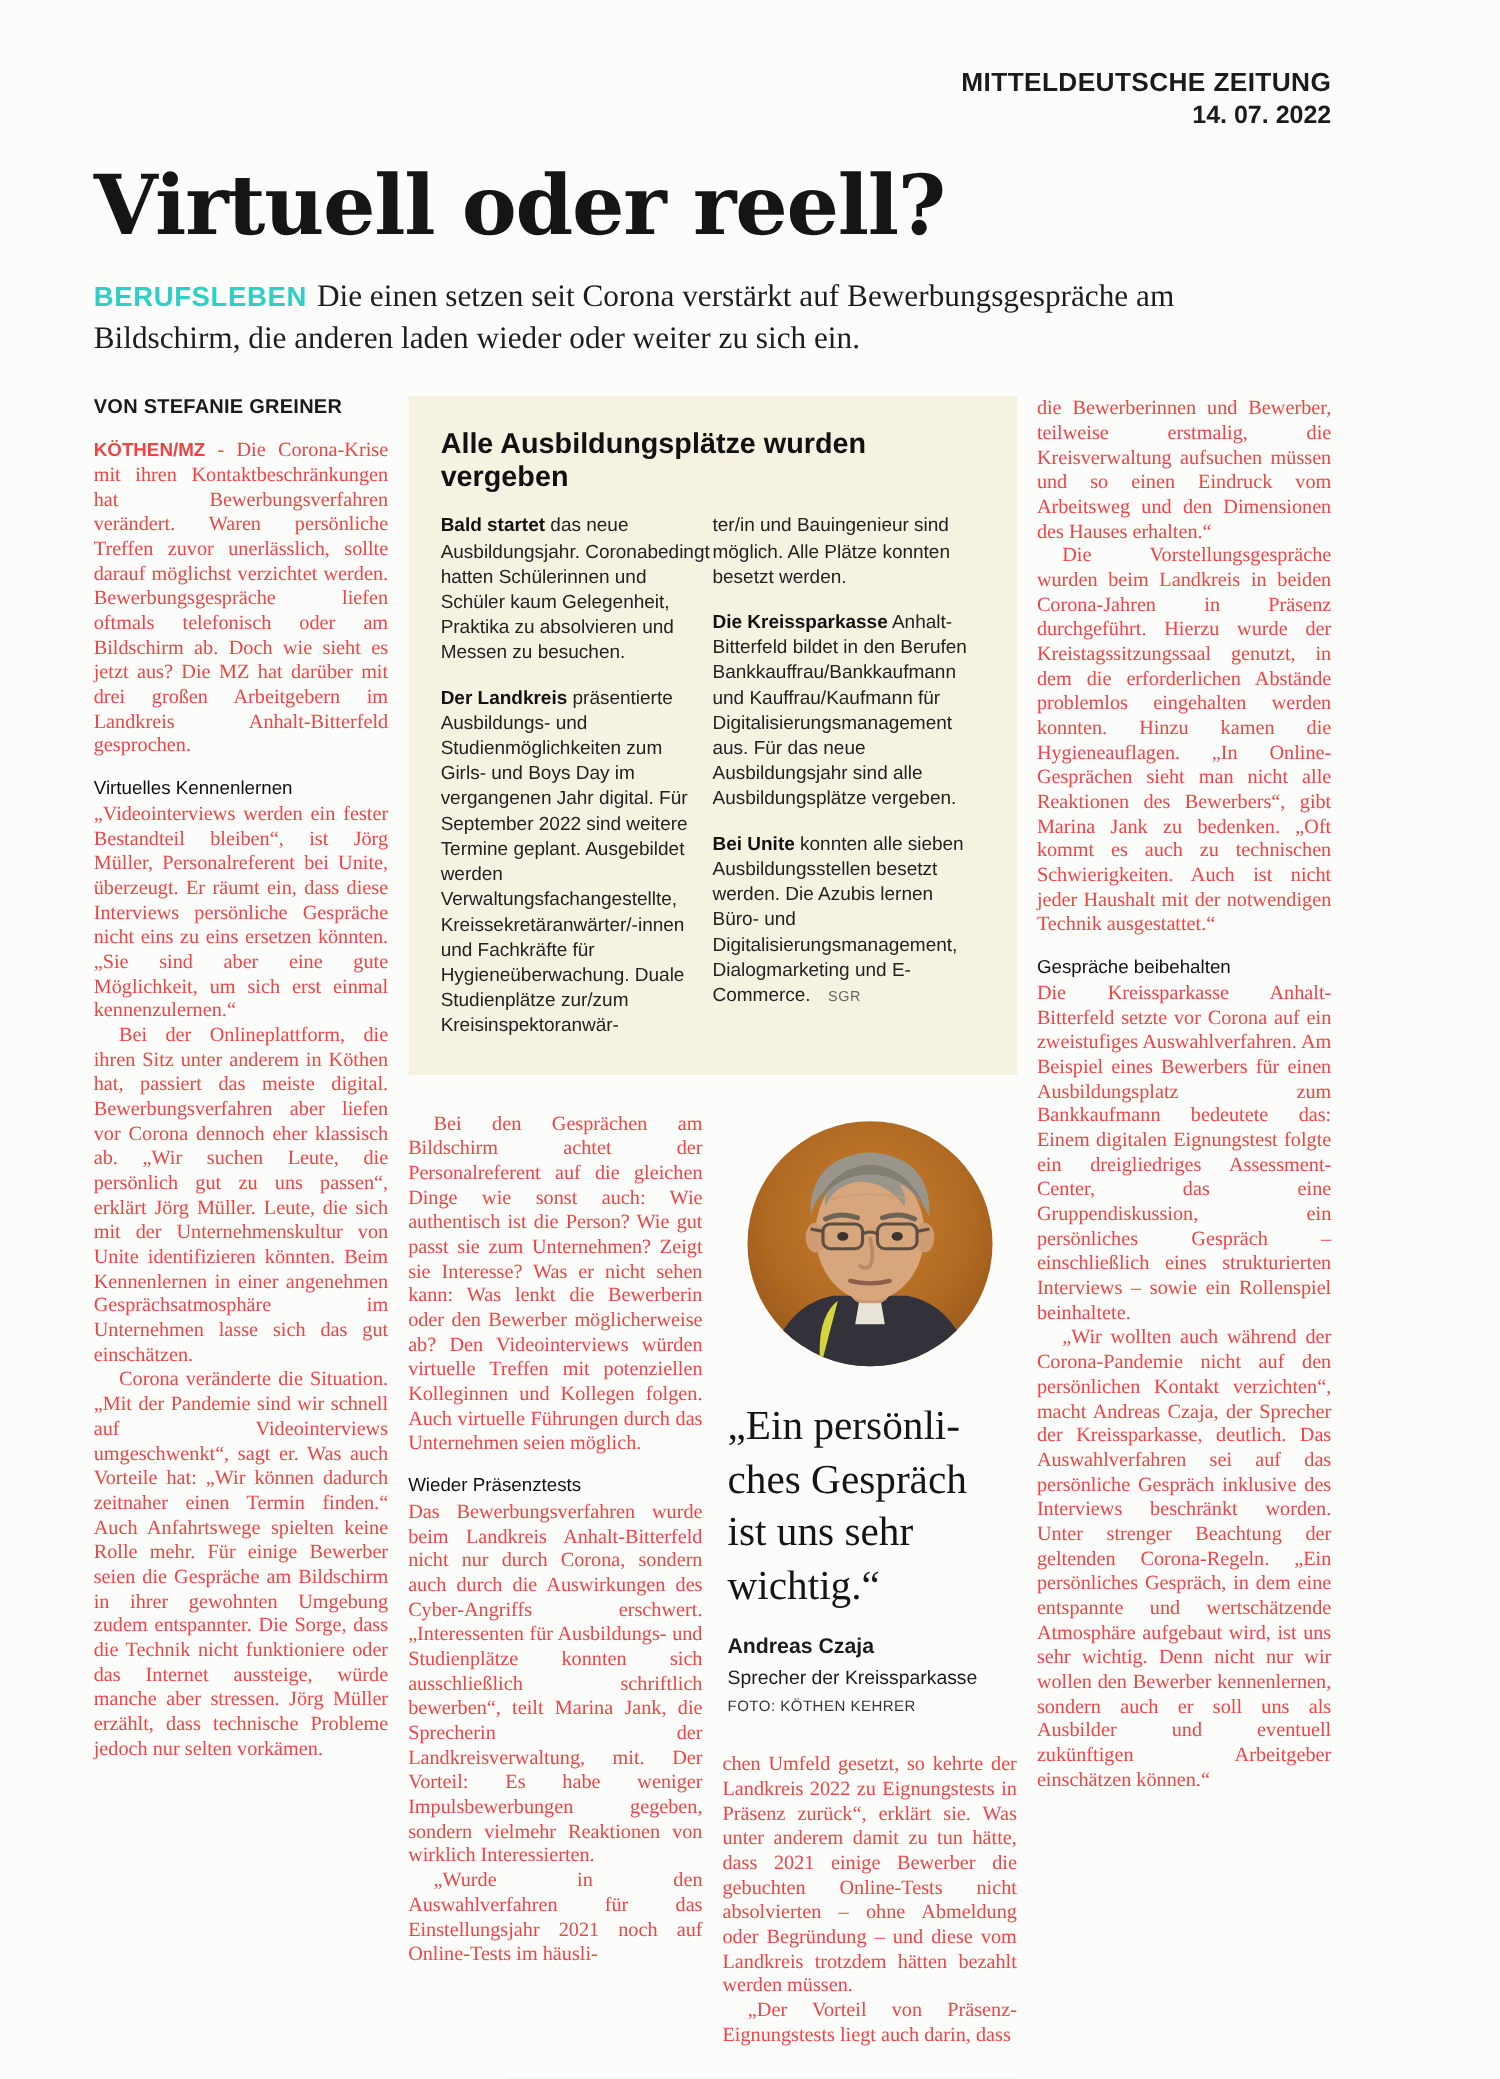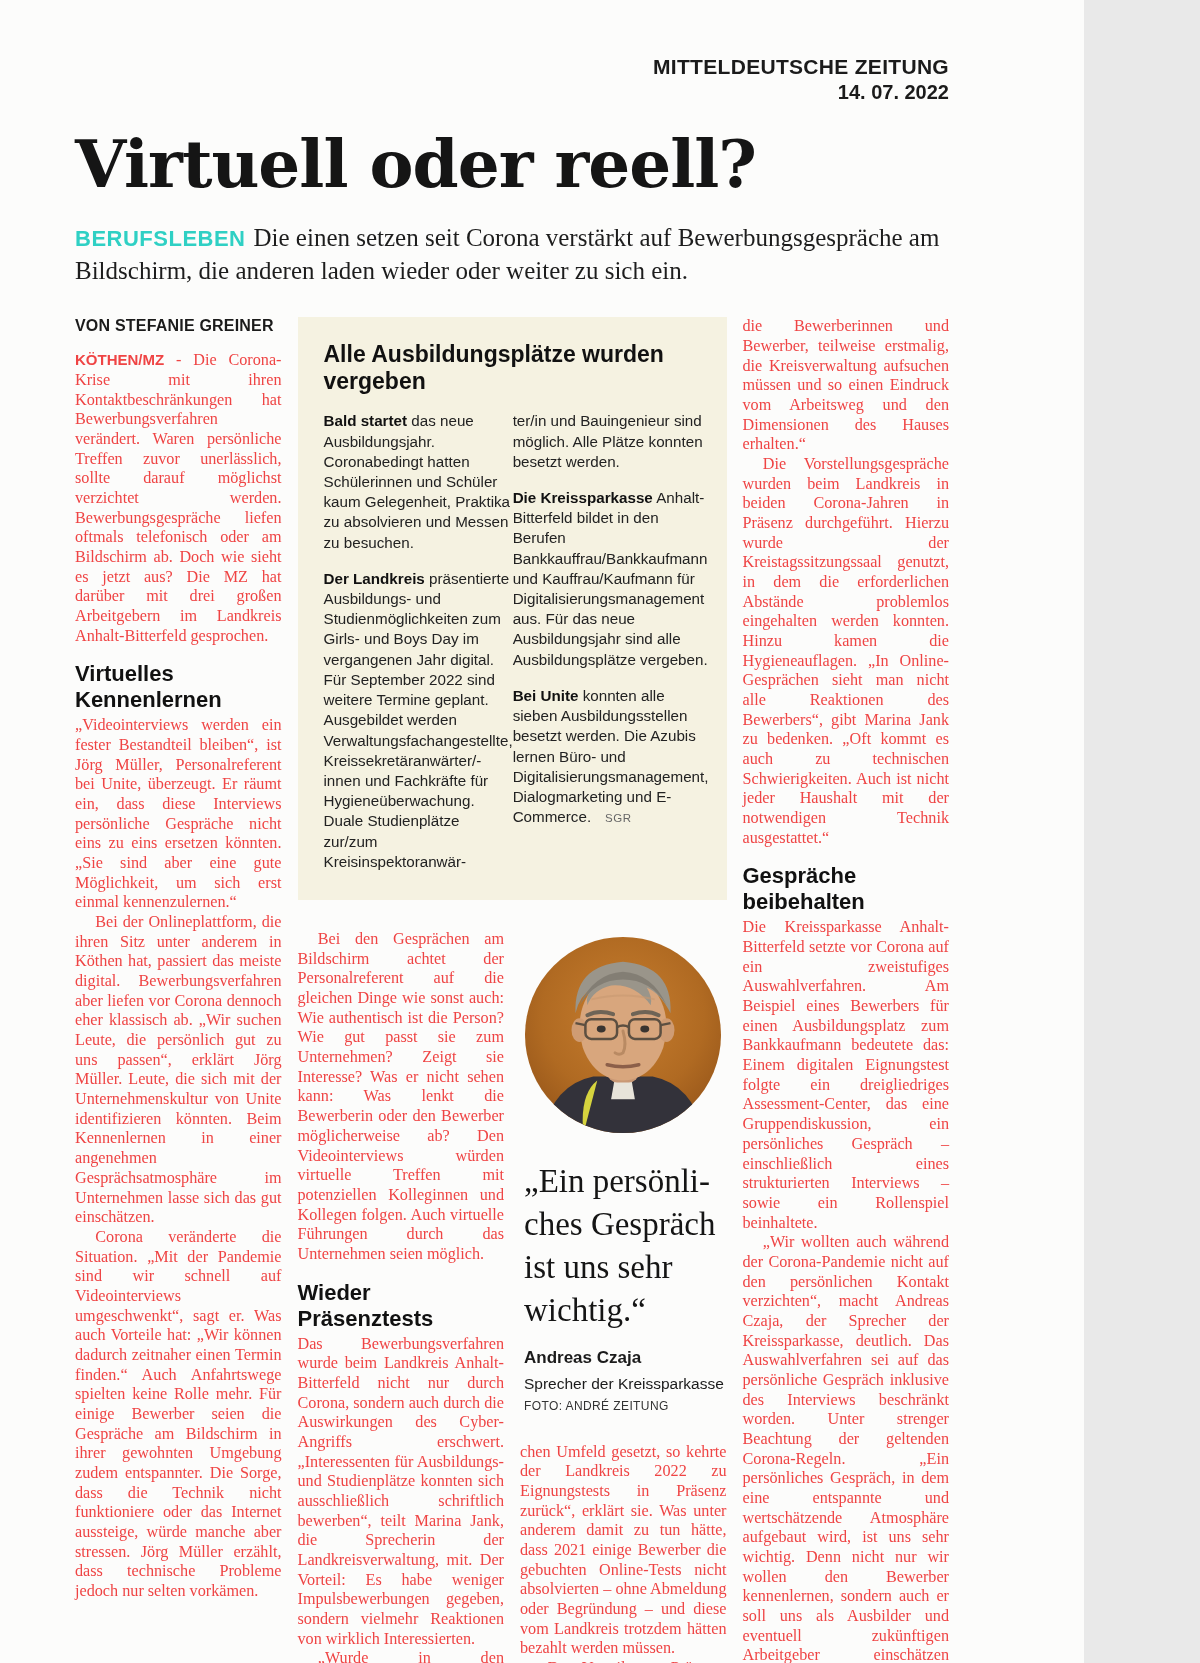--- a/index.html
+++ b/index.html
@@ -1,19 +1,19 @@
 <!DOCTYPE html>
 <html lang="de"><head>
 <meta charset="utf-8">
 <style>
   * { margin:0; padding:0; box-sizing:border-box; }
   html,body { background:#e9e9e9; }
   body { width:1200px; height:1663px; margin:0 auto; position:relative; }
   .page {
-    width:1084px; height:1663px; background:#fcfcfb; color:#1b1b1b;
+    width:1200px; height:1663px; background:#fcfcfb; color:#1b1b1b;
     padding:55px 135px 40px 75px; overflow:hidden;
   }
   
   .masthead { text-align:right; font-family:"Liberation Sans",sans-serif; font-weight:bold; }
   .masthead .mh-title { font-size:21px; letter-spacing:.3px; }
   .masthead .mh-date  { font-size:20px; margin-top:2px; }
   
   .headline {
     font-family:"DejaVu Serif",serif; font-weight:bold; font-size:66px;
     letter-spacing:-1px; margin-top:26px; line-height:1.05; color:#151515;
@@ -42,21 +42,21 @@
     font-family:"Liberation Serif",serif; font-size:16.2px; line-height:1.215;
     text-align:justify; hyphens:auto; -webkit-hyphens:auto; color:#ef4444;
   }
   .bodytext p.indent { text-indent:1.25em; }
   .byline {
     font-family:"Liberation Sans",sans-serif; font-weight:bold; font-size:16px;
     margin-bottom:16px; letter-spacing:.2px;
   }
   .lead-in { font-family:"Liberation Sans",sans-serif; font-weight:bold; font-size:15px; }
   h3.subhead {
-    font-family:"Liberation Sans",sans-serif; font-weight:bold; font-size:22px;
+    font-family:"Liberation Sans",sans-serif; font-weight:normal; font-size:15px;
     margin:15px 0 3px; color:#111;
   }
   
   .infobox { background:#f5f2e1; padding:24px 26px 12px; }
   .infobox h2 {
     font-family:"Liberation Sans",sans-serif; font-weight:bold; font-size:23px;
     margin-bottom:16px; color:#111;
   }
   .box-cols { display:grid; grid-template-columns:1fr 1fr; }
   .box-cols p {
@@ -170,21 +170,21 @@
 
           <path d="M68 64 Q100 56 132 64" stroke="#c89a72" stroke-width="2" fill="none" opacity=".6"></path>
         </g>
       </svg>
       <div class="pull-quote">„Ein persönli-
 ches Gespräch
 ist uns sehr
 wichtig.“</div>
       <div class="cap-name">Andreas Czaja</div>
       <div class="cap-role">Sprecher der Kreissparkasse</div>
-      <div class="cap-credit">FOTO: ANDRÉ ZEITUNG</div>
+      <div class="cap-credit">FOTO: KÖTHEN KEHRER</div>
       <p class="resume">chen Umfeld gesetzt, so kehrte der Landkreis 2022 zu Eignungstests in Präsenz zurück“, erklärt sie. Was unter anderem damit zu tun hätte, dass 2021 einige Bewerber die gebuchten Online-Tests nicht absolvierten – ohne Abmeldung oder Begründung – und diese vom Landkreis trotzdem hätten bezahlt werden müssen.</p>
       <p class="indent">„Der Vorteil von Präsenz-Eignungstests liegt auch darin, dass</p>
     </div>
 
     <div class="col4 bodytext">
       <p>die Bewerberinnen und Bewerber, teilweise erstmalig, die Kreisverwaltung aufsuchen müssen und so einen Eindruck vom Arbeitsweg und den Dimensionen des Hauses erhalten.“</p>
       <p class="indent">Die Vorstellungsgespräche wurden beim Landkreis in beiden Corona-Jahren in Präsenz durchgeführt. Hierzu wurde der Kreistagssitzungssaal genutzt, in dem die erforderlichen Abstände problemlos eingehalten werden konnten. Hinzu kamen die Hygieneauflagen. „In Online-Gesprächen sieht man nicht alle Reaktionen des Bewerbers“, gibt Marina Jank zu bedenken. „Oft kommt es auch zu technischen Schwierigkeiten. Auch ist nicht jeder Haushalt mit der notwendigen Technik ausgestattet.“</p>
       <h3 class="subhead">Gespräche beibehalten</h3>
       <p>Die Kreissparkasse Anhalt-Bitterfeld setzte vor Corona auf ein zweistufiges Auswahlverfahren. Am Beispiel eines Bewerbers für einen Ausbildungsplatz zum Bankkaufmann bedeutete das: Einem digitalen Eignungstest folgte ein dreigliedriges Assessment-Center, das eine Gruppendiskussion, ein persönliches Gespräch – einschließlich eines strukturierten Interviews – sowie ein Rollenspiel beinhaltete.</p>
       <p class="indent">„Wir wollten auch während der Corona-Pandemie nicht auf den persönlichen Kontakt verzichten“, macht Andreas Czaja, der Sprecher der Kreissparkasse, deutlich. Das Auswahlverfahren sei auf das persönliche Gespräch inklusive des Interviews beschränkt worden. Unter strenger Beachtung der geltenden Corona-Regeln. „Ein persönliches Gespräch, in dem eine entspannte und wertschätzende Atmosphäre aufgebaut wird, ist uns sehr wichtig. Denn nicht nur wir wollen den Bewerber kennenlernen, sondern auch er soll uns als Ausbilder und eventuell zukünftigen Arbeitgeber einschätzen können.“</p>

